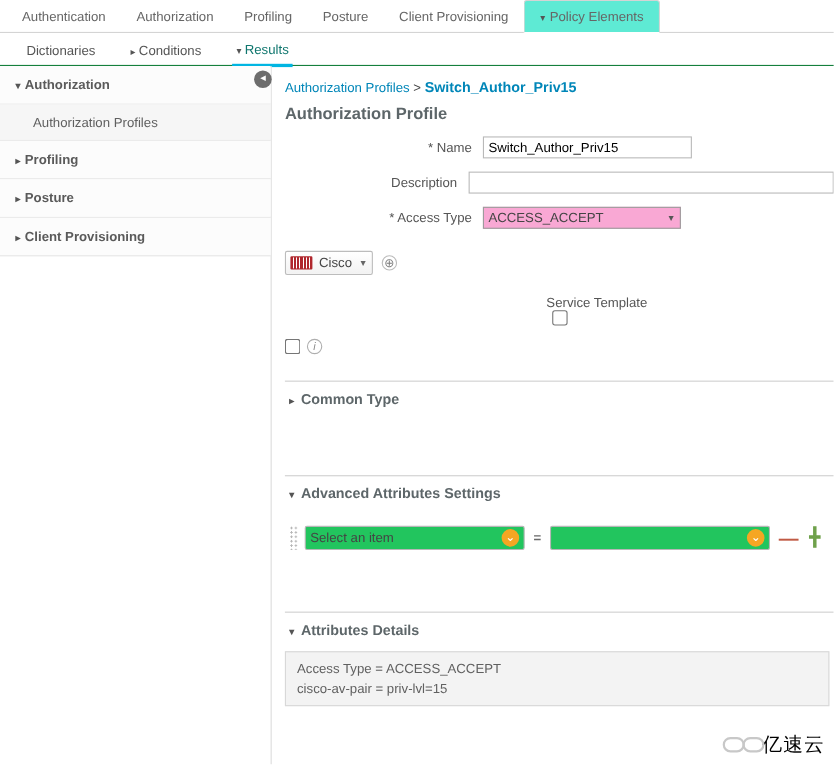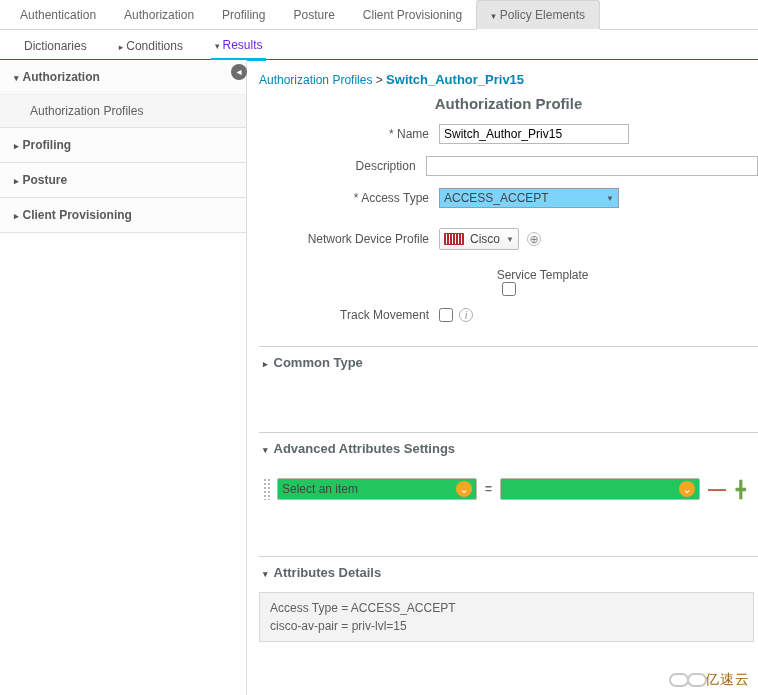--- a/index.html
+++ b/index.html
@@ -1,55 +1,55 @@
 <!DOCTYPE html>
 <html><head>
 <meta charset="utf-8">
 <style>
   * { box-sizing: border-box; margin: 0; padding: 0; font-family: Arial, Helvetica, sans-serif; }
   body { font-size: 12px; color: #444; background: #fff; width: 758px; height: 695px; overflow: hidden; position: relative; }
 
   
   .top-tabs { height: 30px; border-bottom: 1px solid #d4d4d4; display: flex; align-items: flex-end; padding-left: 6px; }
   .top-tab { padding: 7px 14px 7px; color: #666; cursor: pointer; }
-  .top-tab.active { border: 1px solid #d4d4d4; border-bottom: 1px solid #fff; background: #e5e5e5; margin-bottom: -1px; border-radius: 3px 3px 0 0; }
+  .top-tab.active { border: 1px solid #d4d4d4; border-bottom: 1px solid #fff; background: #5eead4; margin-bottom: -1px; border-radius: 3px 3px 0 0; }
   .top-tab.active::before { content: "▾"; font-size: 9px; margin-right: 4px; color: #555; }
 
   
   .sub-tabs { height: 30px; display: flex; align-items: center; padding-left: 20px; gap: 24px; border-bottom: 1px solid #15803d; }
   .sub-tab { color: #555; cursor: pointer; padding: 8px 4px 6px; }
   .sub-tab.bullet::before { content: "▸"; font-size: 9px; margin-right: 3px; color: #555; }
   .sub-tab.bullet.active::before { content: "▾"; }
-  .sub-tab.active { color: #6d28d9; border-bottom: 3px solid #00b5e2; margin-bottom: -1px; text-align: center; }
+  .sub-tab.active { color: #0f766e; border-bottom: 3px solid #00b5e2; margin-bottom: -1px; text-align: center; }
 
   
   .layout { display: flex; height: calc(100% - 60px); }
   .sidebar { width: 247px; border-right: 1px solid #dcdcdc; position: relative; }
   .main { flex: 1; padding: 10px 0 0 12px; position: relative; overflow: hidden; }
 
   .collapse-btn { position: absolute; top: 4px; right: -1px; width: 16px; height: 16px; border-radius: 50%; background: #6d6d6d; color: #fff; font-size: 10px; line-height: 16px; text-align: center; cursor: pointer; }
 
   .side-section { border-bottom: 1px solid #e2e2e2; }
   .side-header { padding: 10px 14px; background: #fcfcfc; font-weight: bold; color: #5a5a5a; cursor: pointer; }
   .side-header .tri { font-size: 9px; margin-right: 4px; color: #555; }
   .side-item { padding: 9px 14px 9px 30px; color: #606060; cursor: pointer; border-top: 1px solid #f0f0f0; }
   .side-item.selected { background: #f6f6f6; }
 
   
   .breadcrumb { font-size: 12px; padding: 2px 0 4px; }
   .breadcrumb a { color: #0086b8; text-decoration: none; }
   .breadcrumb .cur { color: #0086b8; font-weight: bold; font-size: 13px; }
-  .page-title { font-size: 15px; color: #5d6669; padding: 4px 0 12px; font-weight: bold; text-align: center; }
+  .page-title { font-size: 15px; color: #5d6669; padding: 4px 0 12px; font-weight: bold; }
 
   
   .form-row { display: flex; align-items: center; margin-bottom: 12px; }
   .form-label { width: 180px; text-align: right; padding-right: 10px; color: #555; }
   .text-input { width: 190px; height: 20px; border: 1px solid #b9b9b9; padding: 0 4px; font-size: 12px; }
   .text-input.wide { width: 360px; }
-  .select-box { width: 180px; height: 20px; border: 1px solid #9c9c9c; padding: 0 4px; font-size: 12px; background: #7dd3fc; display: flex; align-items: center; justify-content: space-between; cursor: pointer; }
+  .select-box { width: 180px; height: 20px; border: 1px solid #9c9c9c; padding: 0 4px; font-size: 12px; background: #f9a8d4; display: flex; align-items: center; justify-content: space-between; cursor: pointer; }
   .select-box .arr { font-size: 8px; color: #555; }
   .ndp-box { width: 80px; height: 22px; border: 1px solid #bcbcbc; display: flex; align-items: center; justify-content: space-between; padding: 0 4px; cursor: pointer; border-radius: 2px; background: linear-gradient(#fff,#f2f2f2); }
   .ndp-logo { width: 20px; height: 12px; background: #b0272d; border-radius: 1px; position: relative; }
   .ndp-logo::after { content: ""; position: absolute; left: 2px; top: 1px; right: 2px; bottom: 1px; background: repeating-linear-gradient(90deg, #fff 0 1px, #b0272d 1px 3px); }
   .plus-icon { width: 14px; height: 14px; border: 1px solid #bbb; border-radius: 50%; display: inline-flex; align-items: center; justify-content: center; font-size: 11px; color: #7e7e7e; margin-left: 8px; cursor: pointer; }
   .chk { width: 14px; height: 14px; }
   .info-i { display: inline-flex; width: 14px; height: 14px; border-radius: 50%; border: 1px solid #aeaeae; color: #8c8c8c; font-style: italic; font-size: 10px; align-items: center; justify-content: center; margin-left: 6px; }
 
   
   .panel { margin-top: 24px; }
@@ -62,21 +62,21 @@
   .combo { height: 22px; border: 1px solid #b7b7b7; background: #22c55e; display: flex; align-items: center; justify-content: space-between; padding: 0 4px; cursor: pointer; border-radius: 2px; }
   .combo.w1 { width: 200px; }
   .combo.w2 { width: 200px; }
   .combo .dd { width: 16px; height: 16px; border-radius: 50%; background: #f5a623; color: #fff; font-size: 11px; text-align: center; line-height: 16px; }
   .eq { padding: 0 2px; font-weight: bold; color: #6a6a6a; }
   .row-minus { color: #c05a44; font-size: 18px; font-weight: bold; cursor: pointer; padding: 0 2px; }
   .row-plus { color: #6fa14b; font-size: 16px; font-weight: bold; cursor: pointer; padding: 0 2px; }
 
   .details-body { margin: 4px 4px 0 0; background: #f3f3f3; border: 1px solid #d8d8d8; padding: 6px 10px; font-size: 12px; color: #606060; line-height: 1.5; }
 
-  .watermark { position: absolute; right: 8px; bottom: 6px; font-size: 14px; color: #a16207; letter-spacing: 1px; display: flex; align-items: center; gap: 4px; }
+  .watermark { position: absolute; right: 8px; bottom: 6px; font-size: 18px; color: #000000; letter-spacing: 1px; display: flex; align-items: center; gap: 4px; }
   .watermark .c { width: 20px; height: 14px; border-radius: 8px; border: 2px solid #c8c8c8; position: relative; margin-right: -6px; }
 </style>
 </head>
 <body>
 
 <div class="top-tabs">
   <div class="top-tab">Authentication</div>
   <div class="top-tab">Authorization</div>
   <div class="top-tab">Profiling</div>
   <div class="top-tab">Posture</div>
@@ -129,34 +129,32 @@
       <input class="text-input wide" value="" style="">
     </div>
     <div class="form-row">
       <div class="form-label">* Access Type</div>
       <div class="select-box">
         <span>ACCESS_ACCEPT</span>
         <span class="arr">▼</span>
       </div>
     </div>
     <div class="form-row" style="margin-top:20px;">
-      <div class="form-label">Network Device Profile</div>
       <div class="ndp-box">
         <span class="ndp-logo"></span>
         <span>Cisco</span>
         <span class="arr" style="font-size:8px;color:#666;">▼</span>
       </div>
       <span class="plus-icon">⊕</span>
     </div>
     <div class="form-row" style="margin-top:18px;flex-direction:column;">
       <div class="form-label">Service Template</div>
       <input type="checkbox" class="chk" style="">
     </div>
     <div class="form-row">
-      <div class="form-label">Track Movement</div>
       <input type="checkbox" class="chk" style="">
       <span class="info-i">i</span>
     </div>
 
     <div class="panel">
       <div class="panel-divider"></div>
       <div class="panel-header"><span class="tri">▸</span><span>Common Type</span></div>
     </div>
 
     <div class="panel" style="margin-top:54px;">

